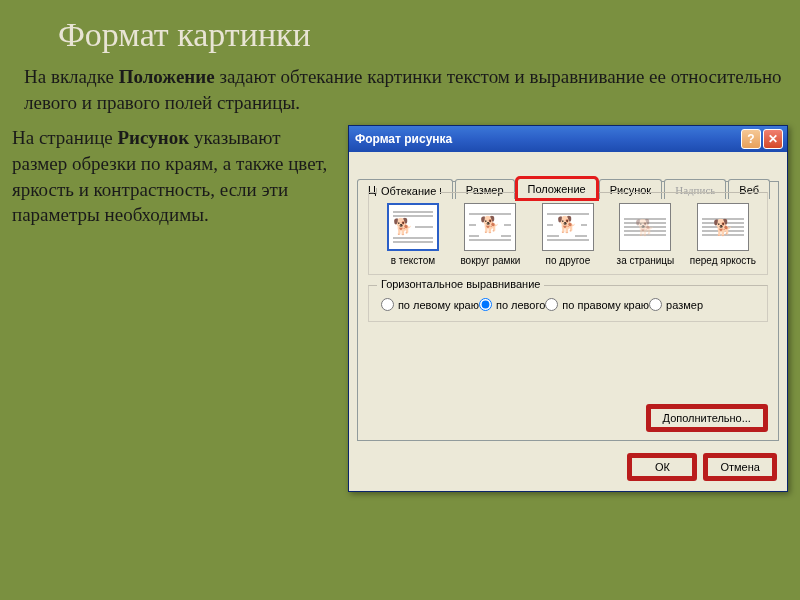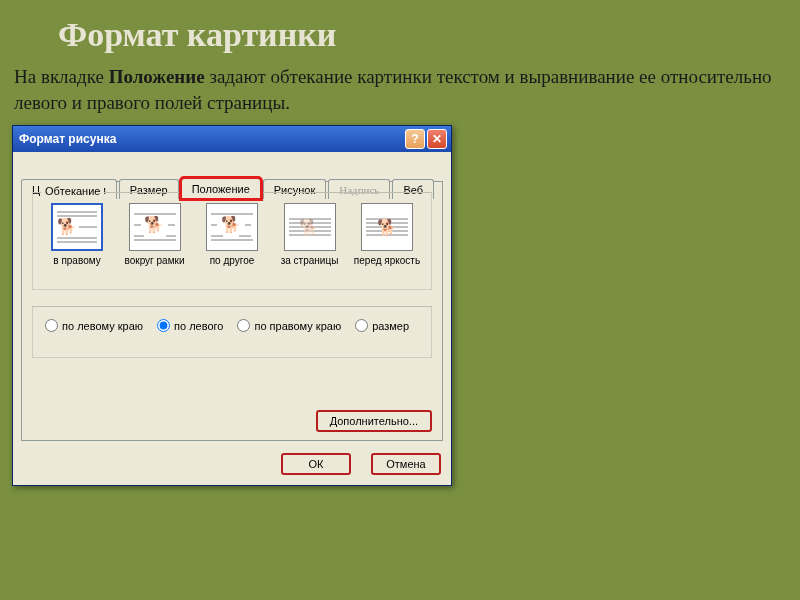--- a/index.html
+++ b/index.html
@@ -1,57 +1,57 @@
 <!DOCTYPE html>
 <html><head>
   <meta charset="utf-8">
   <style>
     * { box-sizing: border-box; margin: 0; padding: 0; }
     body { width: 800px; height: 600px; background: #7a9040; font-family: "Times New Roman", serif; overflow: hidden; }
-    .slide-title { font-size: 34px; font-weight: bold; color: #e8e4d4; padding: 16px 0 10px 58px; }
-    .body-text { color: #1a1a1a; font-size: 19px; line-height: 1.35; padding: 0 12px 10px 14px; }
+    .slide-title { font-size: 34px; font-weight: normal; color: #e8e4d4; padding: 16px 0 10px 58px; }
+    .body-text { color: #1a1a1a; font-size: 19px; line-height: 1.35; padding: 0 12px 10px 24px; }
     .body-text b { font-weight: bold; }
     .columns { display: flex; padding: 0 12px; gap: 10px; }
     .col-left { flex: 0 0 42%; font-size: 19px; line-height: 1.35; color: #1a1a1a; }
     .col-left b { font-weight: bold; }
     .col-right { flex: 1; border-radius: 29px; }
 
     
     .dialog { width: 440px; background: #ece9d8; border: 1px solid #0a246a; font-family: Tahoma, sans-serif; font-size: 11px; color: #000; box-shadow: 2px 2px 6px rgba(0,0,0,0.4); }
     .titlebar { background: linear-gradient(to bottom, #3b77d8 0%, #2b5fc7 50%, #1d4bb0 100%); height: 26px; display: flex; align-items: center; padding: 0 4px 0 6px; color: #fff; font-weight: bold; font-size: 12px; }
     .titlebar .title { flex: 1; }
     .tbtn { width: 20px; height: 20px; background: linear-gradient(to bottom, #f5c896, #e8a05a); border: 1px solid #fff; border-radius: 3px; margin-left: 2px; display: flex; align-items: center; justify-content: center; font-weight: bold; color: #fff; font-size: 12px; }
     .tbtn.close { background: linear-gradient(to bottom, #f08070, #d44828); }
 
     .tabs-row { display: flex; align-items: flex-end; padding: 8px 8px 0 8px; gap: 0; background: #ece9d8; }
     .tab { padding: 4px 10px 3px; border: 1px solid #919b9c; border-bottom: none; background: #ece9d8; border-radius: 3px 3px 0 0; margin-right: 2px; font-size: 11px; position: relative; top: 18px; }
     .tab.active { background: #ece9d8; border-bottom: 1px solid #ece9d8; z-index: 2; }
     .tab.disabled { color: #a0a0a0; font-family: Liberation Serif, serif; }
     .tab.highlight { outline: 3px solid #e41b1b; outline-offset: -1px; }
     .tab-panel { margin: 0 8px 8px 8px; border: 1px solid #919b9c; background: #ece9d8; padding: 10px 10px 8px 10px; min-height: 260px; display: flex; flex-direction: column; }
 
-    .groupbox { border: 1px solid #d0ccc0; border-top: 1px solid #c0bcb0; padding: 10px 8px 23px 8px; margin-bottom: 16px; position: relative; }
+    .groupbox { border: 1px solid #d0ccc0; border-top: 1px solid #c0bcb0; padding: 10px 8px 8px 8px; margin-bottom: 10px; position: relative; }
     .groupbox-label { position: absolute; top: -8px; left: 8px; background: #ece9d8; padding: 0 4px; font-size: 11px; }
 
     .wrap-options { display: flex; justify-content: space-between; gap: 4px; }
     .wrap-option { display: flex; flex-direction: column; align-items: center; gap: 4px; width: 72px; }
     .wrap-thumb { width: 52px; height: 48px; background: #fff; border: 1px solid #808080; display: flex; flex-direction: column; justify-content: center; align-items: center; padding: 4px; gap: 2px; }
     .wrap-thumb.selected { border: 2px solid #2b5fc7; }
     .wrap-thumb .line { height: 2px; background: #c0c0c0; }
     .wrap-thumb .dog { font-size: 16px; line-height: 1; }
     .wrap-label { font-size: 10px; text-align: center; white-space: nowrap; }
 
-    .align-row { display: flex; gap: 14px; padding: 2px 4px; }
+    .align-row { display: flex; padding: 2px 4px; }
     .radio-item { display: flex; align-items: center; gap: 4px; font-size: 11px; }
     .radio-item input { margin: 0; }
 
     .spacer { flex: 1; }
     .adv-row { display: flex; justify-content: flex-end; padding-top: 4px; }
-    .btn { background: #ece9d8; border: 2px solid #b91c1c; border-radius: 3px; padding: 3px 12px; font-size: 11px; font-family: Tahoma, sans-serif; min-width: 70px; }
-    .dlg-buttons { display: flex; justify-content: flex-end; gap: 20px; padding: 4px 10px 10px 0; }
+    .btn { background: #ece9d8; border: 5px solid #b91c1c; border-radius: 3px; padding: 3px 12px; font-size: 11px; font-family: Tahoma, sans-serif; min-width: 70px; }
+    .dlg-buttons { display: flex; justify-content: flex-end; gap: 6px; padding: 4px 10px 10px 0; }
 
     
     .thumb-inline .line { width: 100%; }
     .thumb-inline .mid { display: flex; align-items: center; gap: 2px; width: 100%; }
     .thumb-inline .mid .dog { flex: 0 0 auto; }
     .thumb-inline .mid .halfline { flex: 1; height: 2px; background: #c0c0c0; }
 
     .thumb-square .row2 { display: flex; gap: 2px; align-items: center; width: 100%; }
     .thumb-square .row2 .side { width: 10px; height: 2px; background: #c0c0c0; }
     .thumb-square .row2 .dog { flex: 0 0 auto; margin: 0 2px; }
@@ -64,20 +64,23 @@
 </head>
 <body>
 
 <div class="slide-title">Формат картинки</div>
 
 <div class="body-text">
   <span>На вкладке </span><b>Положение</b><span> задают обтекание картинки текстом и выравнивание ее относительно левого и правого полей страницы.</span>
 </div>
 
 <div class="columns">
+  <div class="col-left">
+    <span>На странице </span><b>Рисунок</b><span> указывают размер обрезки по краям, а также цвет, яркость и контрастность, если эти параметры необходимы.</span>
+  </div>
   <div class="col-right">
     <div class="dialog">
       <div class="titlebar">
         <span class="title">Формат рисунка</span>
         <div class="tbtn">
             <span>?</span>
           </div>
         <div class="tbtn close">
             <span>✕</span>
           </div>
@@ -101,21 +104,21 @@
               <div class="wrap-thumb selected thumb-inline">
                 <div class="line"></div>
                   <div class="line"></div>
                 <div class="mid">
                     <span class="dog">🐕</span>
                     <span class="halfline"></span>
                   </div>
                 <div class="line"></div>
                   <div class="line"></div>
               </div>
-              <div class="wrap-label"><span>в правому</span></div>
+              <div class="wrap-label"><span>в текстом</span></div>
             </div>
             <div class="wrap-option">
               <div class="wrap-thumb thumb-square">
                 <div class="line" style="width:100%"></div>
                 <div class="row2">
                     <span class="side"></span>
                     <span class="dog">🐕</span>
                     <span class="side"></span>
                   </div>
                 <div class="row2">
@@ -163,20 +166,21 @@
                   <div class="line"></div>
                   <div class="line"></div>
                 <span class="dogabs">🐕</span>
               </div>
               <div class="wrap-label"><span>перед яркость</span></div>
             </div>
           </div>
         </div>
 
         <div class="groupbox">
+          <div class="groupbox-label">Горизонтальное выравнивание</div>
           <div class="align-row">
             <label class="radio-item">
                 <input type="radio" name="ha" style="">
                 <span>по левому краю</span>
               </label>
             <label class="radio-item">
                 <input type="radio" name="ha" checked="" style="">
                 <span>по левого</span>
               </label>
             <label class="radio-item">

